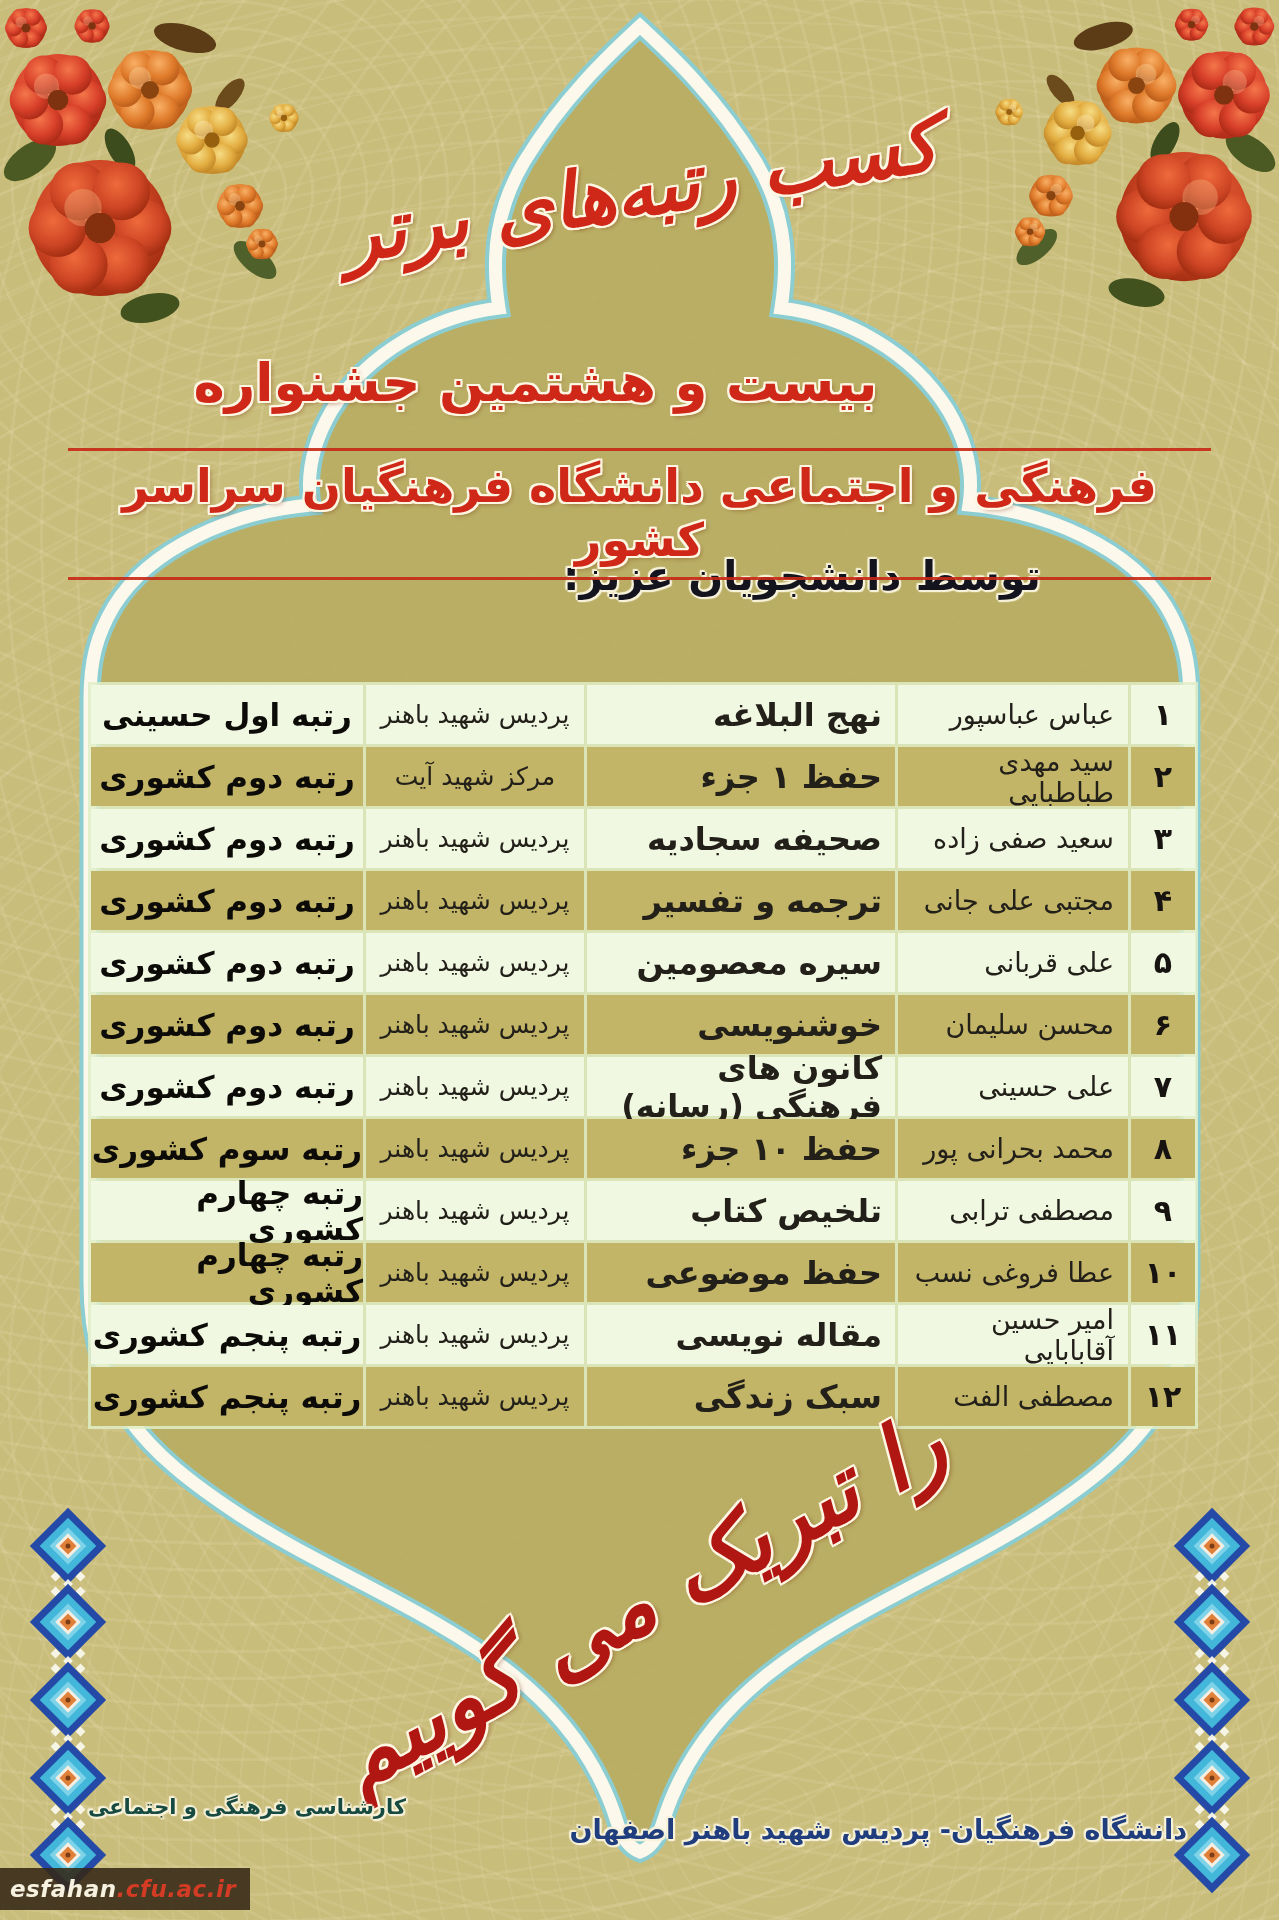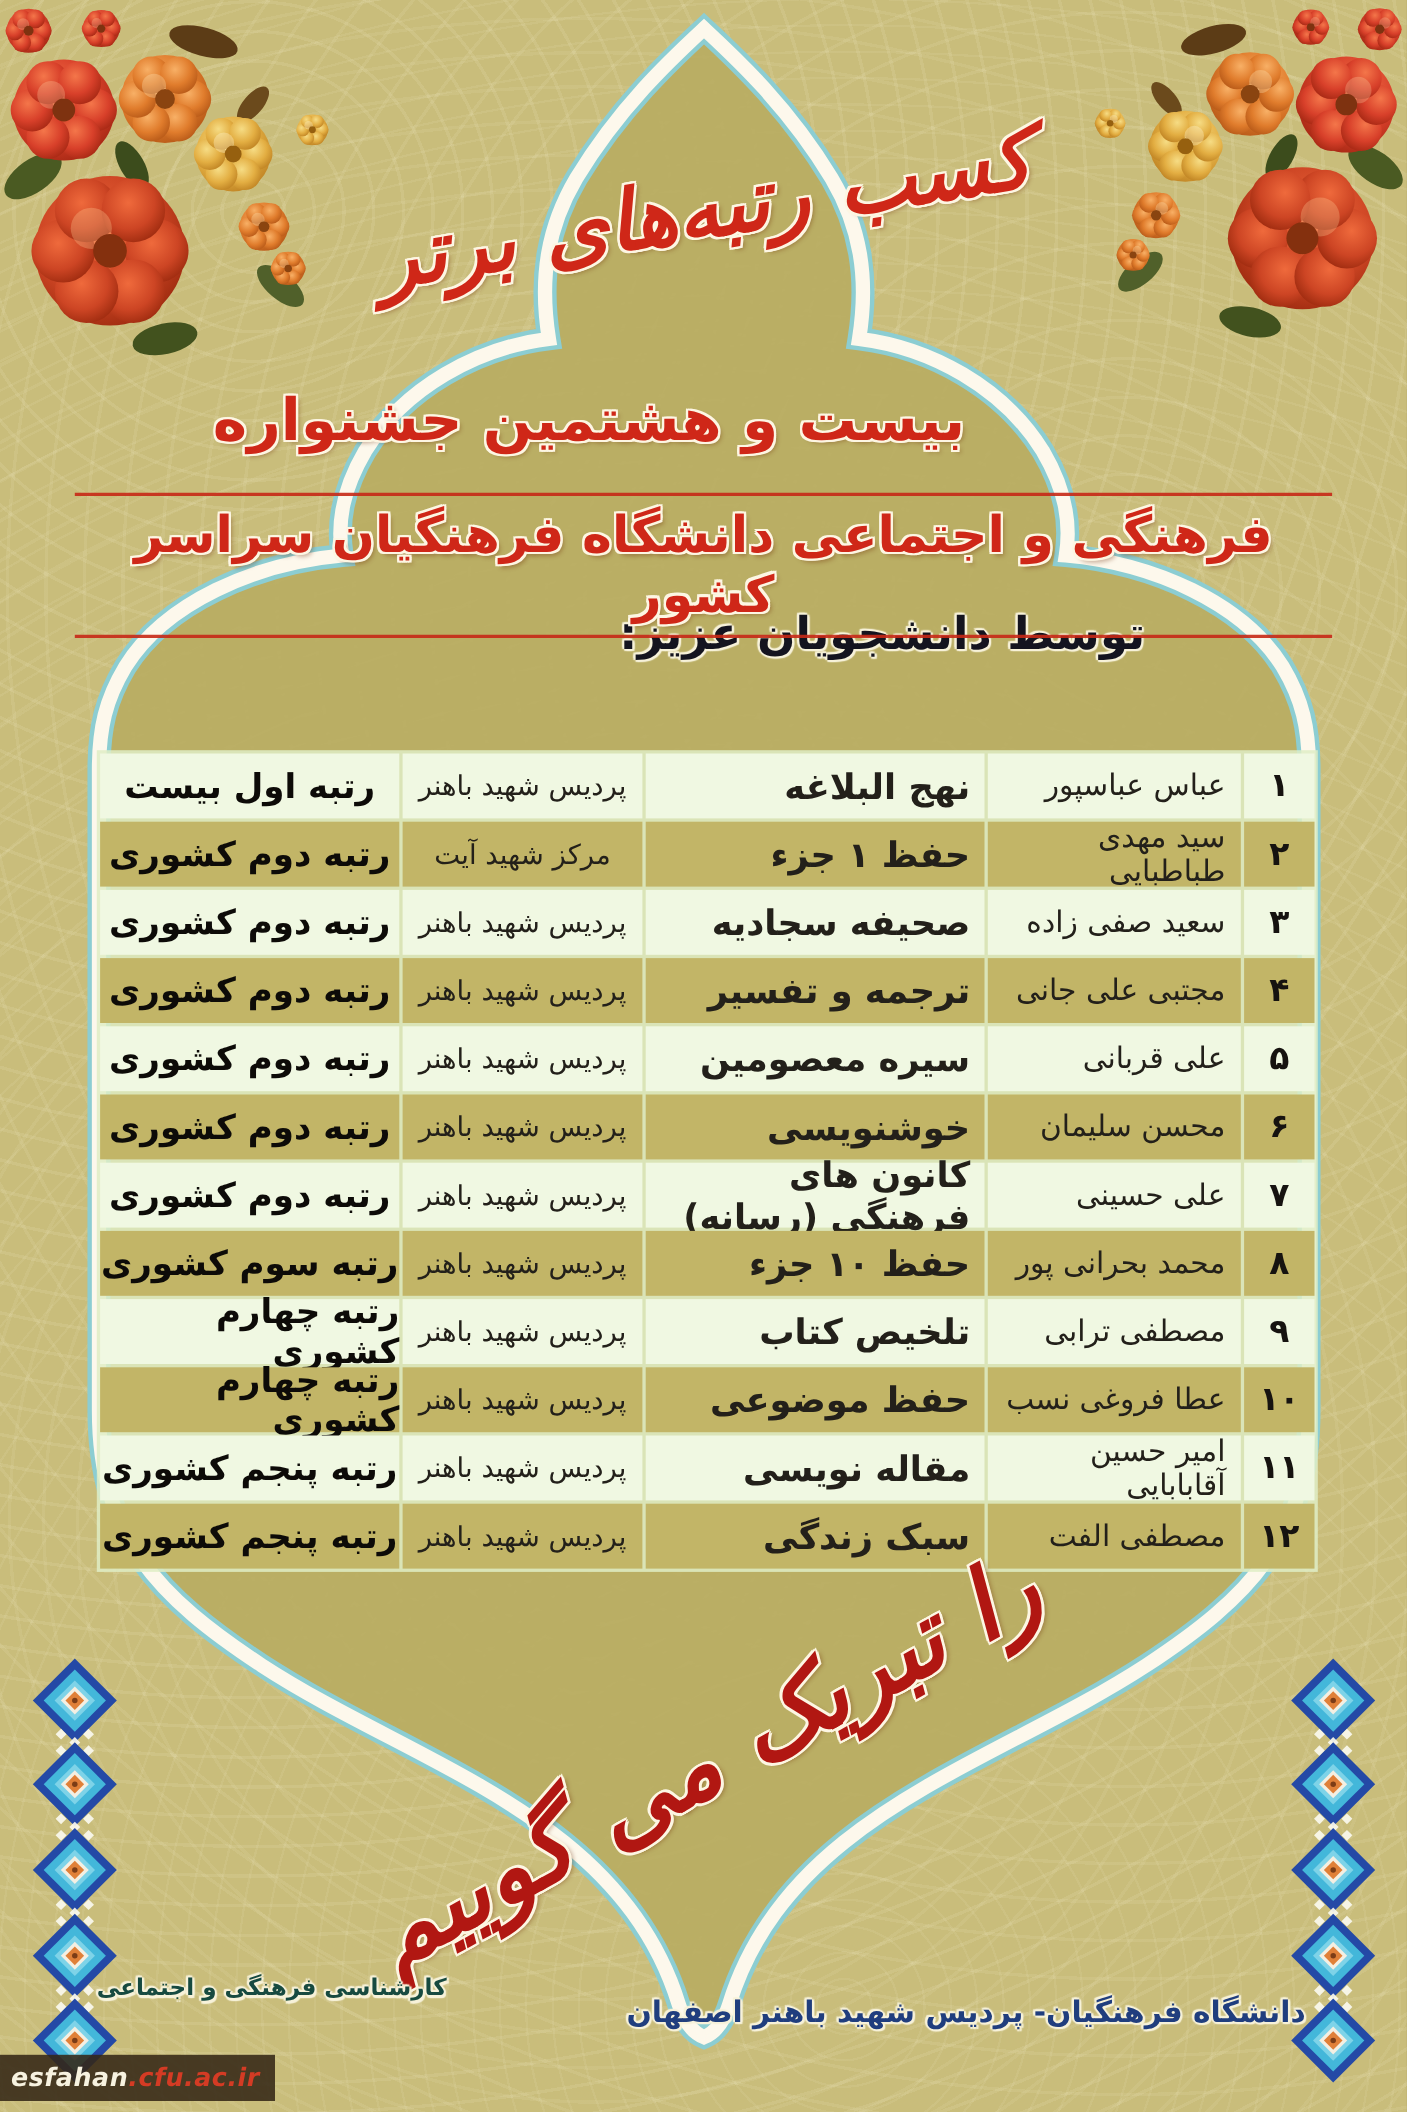--- a/index.html
+++ b/index.html
@@ -254,21 +254,21 @@
   <div id="subtitle" class="txt red-outline">بیست و هشتمین جشنواره</div>
   <div id="intro" class="txt cream-glow">توسط دانشجویان عزیز:</div>
   <div id="banner" class="txt red-outline">فرهنگی و اجتماعی دانشگاه فرهنگیان سراسر کشور</div>
 
   <div id="table">
     <div class="trow" style="display:contents">
       <div class="cell c-no alt-light">۱</div>
       <div class="cell c-name alt-light">عباس عباسپور</div>
       <div class="cell c-field alt-light">نهج البلاغه</div>
       <div class="cell c-campus alt-light">پردیس شهید باهنر</div>
-      <div class="cell c-rank alt-light">رتبه اول بیست</div>
+      <div class="cell c-rank alt-light">رتبه اول حسینی</div>
     </div>
 
     <div class="trow" style="display:contents">
       <div class="cell c-no alt-dark">۲</div>
       <div class="cell c-name alt-dark">سید مهدی طباطبایی</div>
       <div class="cell c-field alt-dark">حفظ ۱ جزء</div>
       <div class="cell c-campus alt-dark">مرکز شهید آیت</div>
       <div class="cell c-rank alt-dark">رتبه دوم کشوری</div>
     </div>
 

